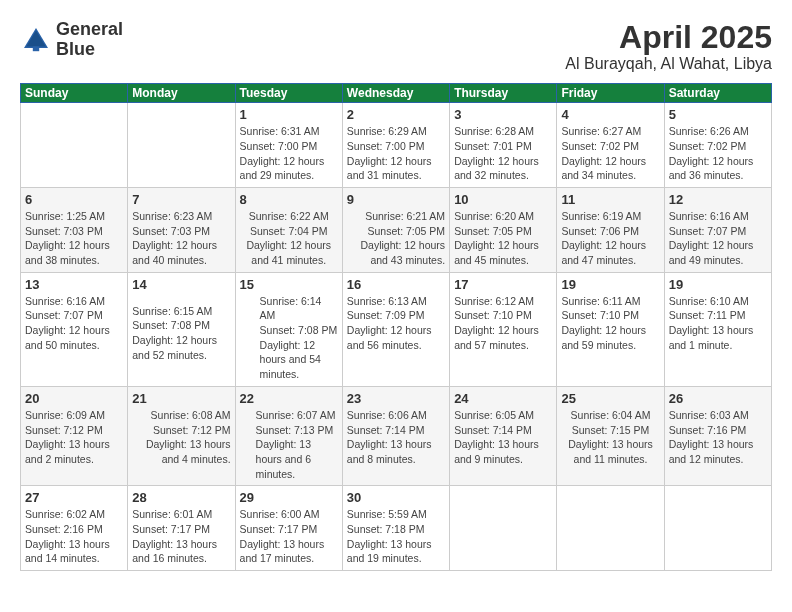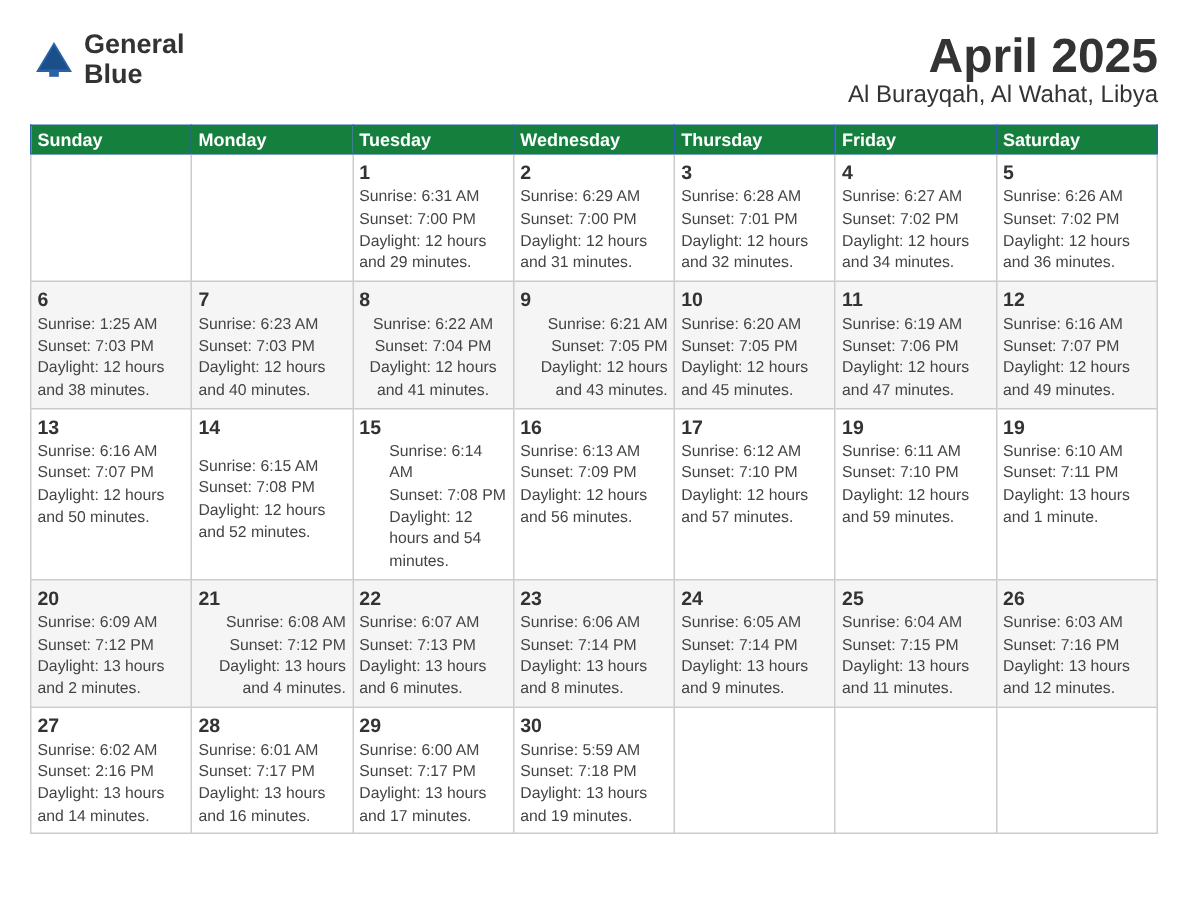--- a/index.html
+++ b/index.html
@@ -259,39 +259,39 @@
 Daylight: 13 hours and 2 minutes.</div>
         </td>
         <td>
           <span class="day-num">21</span>
           <div class="cell-info" style="white-space: pre-line; text-align: right;">Sunrise: 6:08 AM
 Sunset: 7:12 PM
 Daylight: 13 hours and 4 minutes.</div>
         </td>
         <td>
           <span class="day-num">22</span>
-          <div class="cell-info" style="white-space: pre-line;">Sunrise: 6:07 AM
+          <div class="cell-info" style="white-space: pre-line; margin-left: 16px;">Sunrise: 6:07 AM
 Sunset: 7:13 PM
 Daylight: 13 hours and 6 minutes.</div>
         </td>
         <td>
           <span class="day-num">23</span>
           <div class="cell-info" style="white-space: pre-line;">Sunrise: 6:06 AM
 Sunset: 7:14 PM
 Daylight: 13 hours and 8 minutes.</div>
         </td>
         <td>
           <span class="day-num">24</span>
           <div class="cell-info" style="white-space: pre-line;">Sunrise: 6:05 AM
 Sunset: 7:14 PM
 Daylight: 13 hours and 9 minutes.</div>
         </td>
         <td>
           <span class="day-num">25</span>
-          <div class="cell-info" style="white-space: pre-line;">Sunrise: 6:04 AM
+          <div class="cell-info" style="white-space: pre-line; text-align: center;">Sunrise: 6:04 AM
 Sunset: 7:15 PM
 Daylight: 13 hours and 11 minutes.</div>
         </td>
         <td>
           <span class="day-num">26</span>
           <div class="cell-info" style="white-space: pre-line;">Sunrise: 6:03 AM
 Sunset: 7:16 PM
 Daylight: 13 hours and 12 minutes.</div>
         </td>
       </tr>

